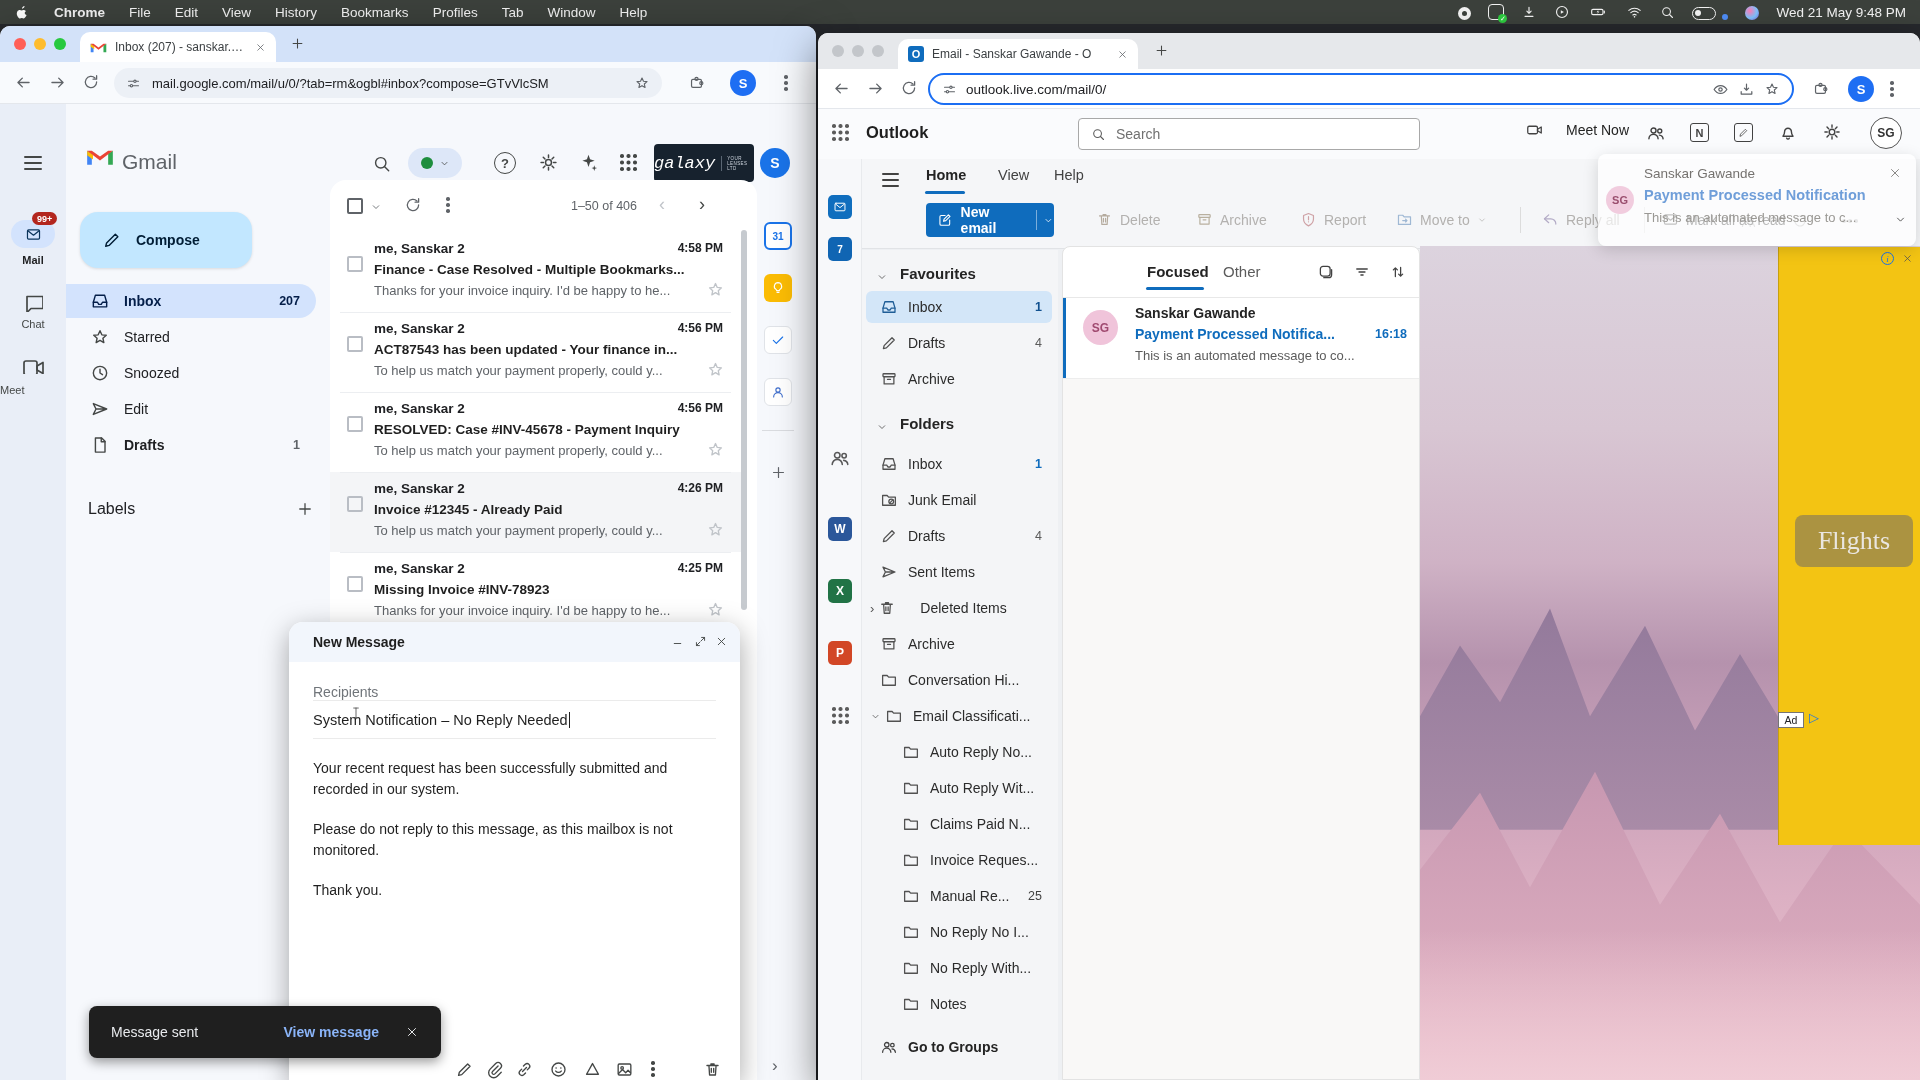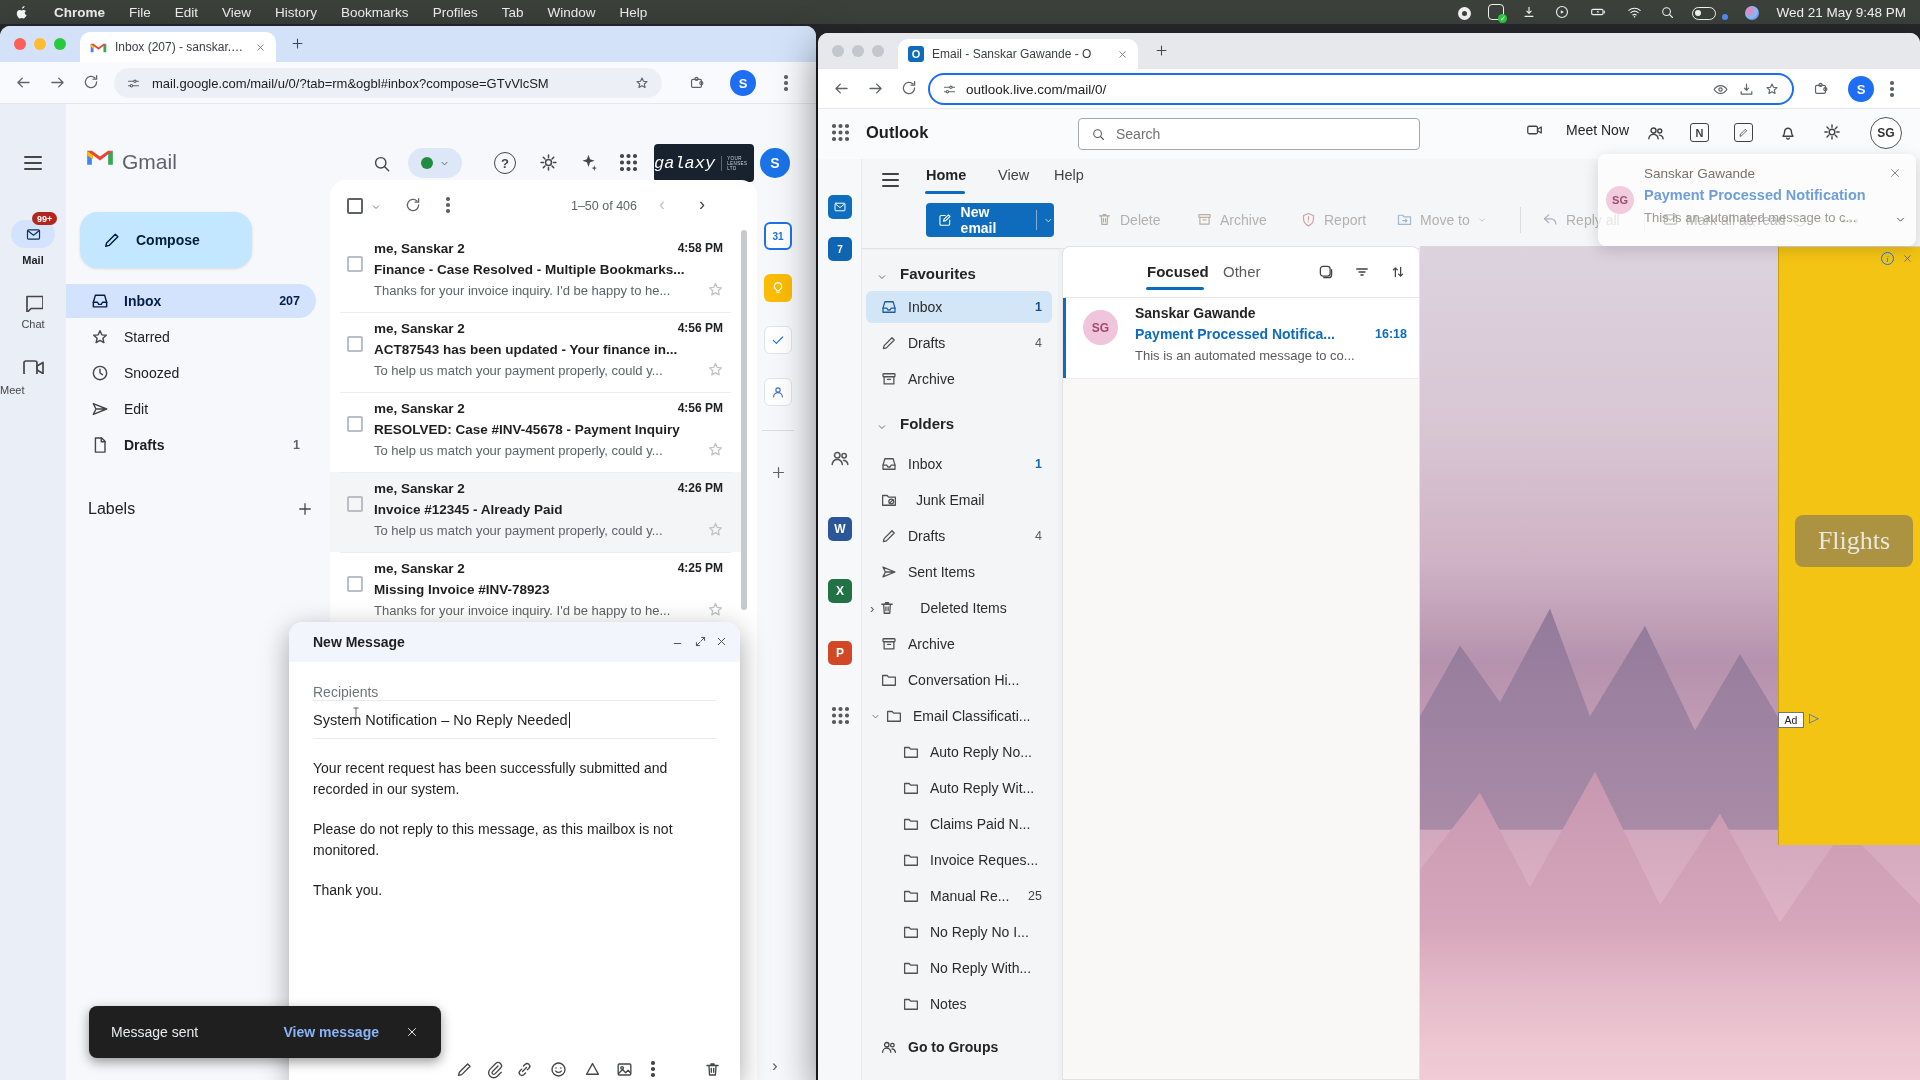--- a/index.html
+++ b/index.html
@@ -805,21 +805,21 @@
       <svg class="i oic" style="margin-left:14px">
           <use href="#s-inboxtray"></use>
         </svg>
       <span style="margin-left:10px">Inbox</span>
       <span class="ocnt" style="font-weight:700;color:#0f6cbd">1</span>
     </div>
     <div class="ofoldrow" style="left:48px;top:375px">
       <svg class="i oic" style="margin-left:14px">
           <use href="#s-junk"></use>
         </svg>
-      <span style="margin-left:18px">Junk Email</span>
+      <span style="margin-left:10px">Junk Email</span>
     </div>
     <div class="ofoldrow" style="left:48px;top:411px">
       <svg class="i oic" style="margin-left:14px">
           <use href="#s-pencil"></use>
         </svg>
       <span style="margin-left:10px">Drafts</span>
       <span class="ocnt" style="color:#5b5b5b">4</span>
     </div>
     <div class="ofoldrow" style="left:48px;top:447px">
       <svg class="i oic" style="margin-left:14px">

